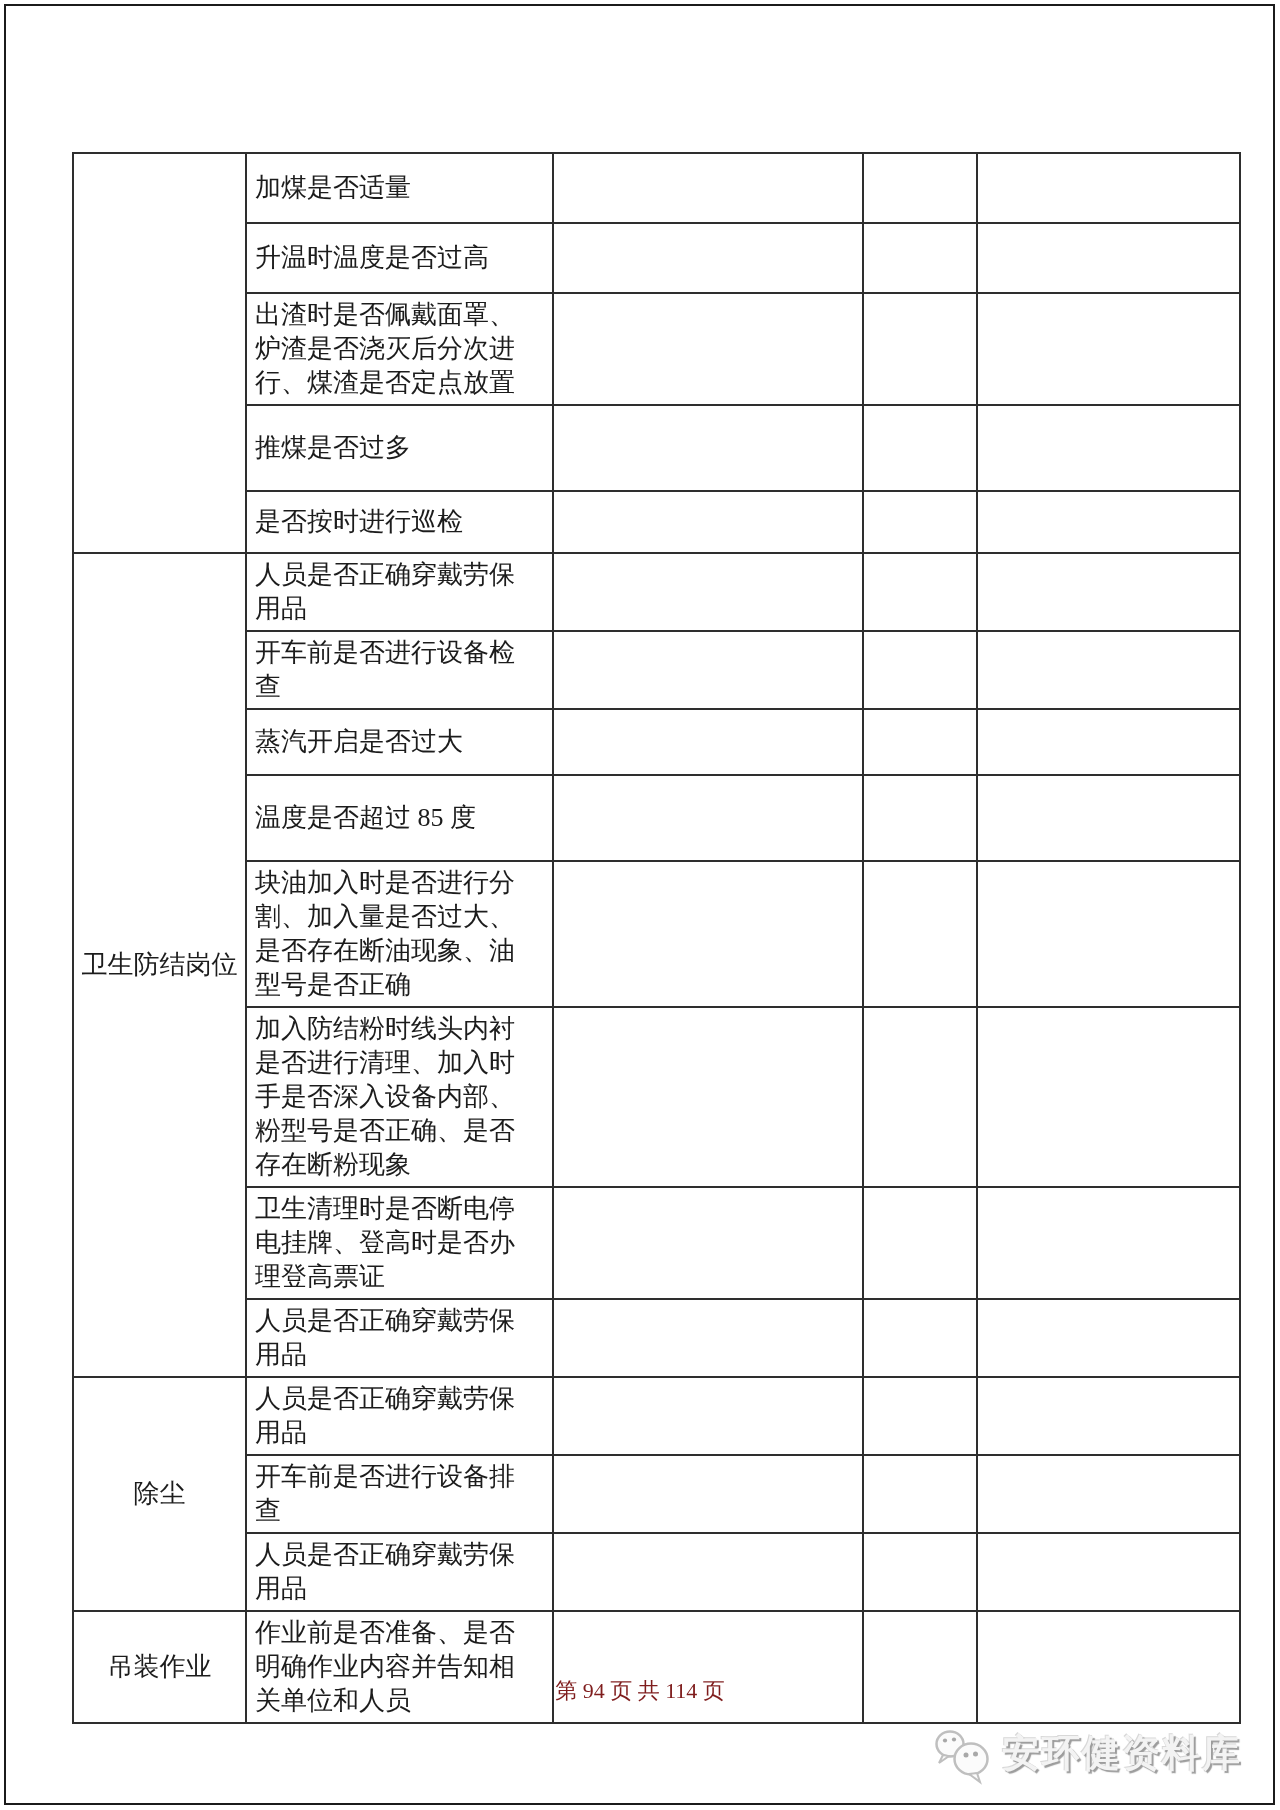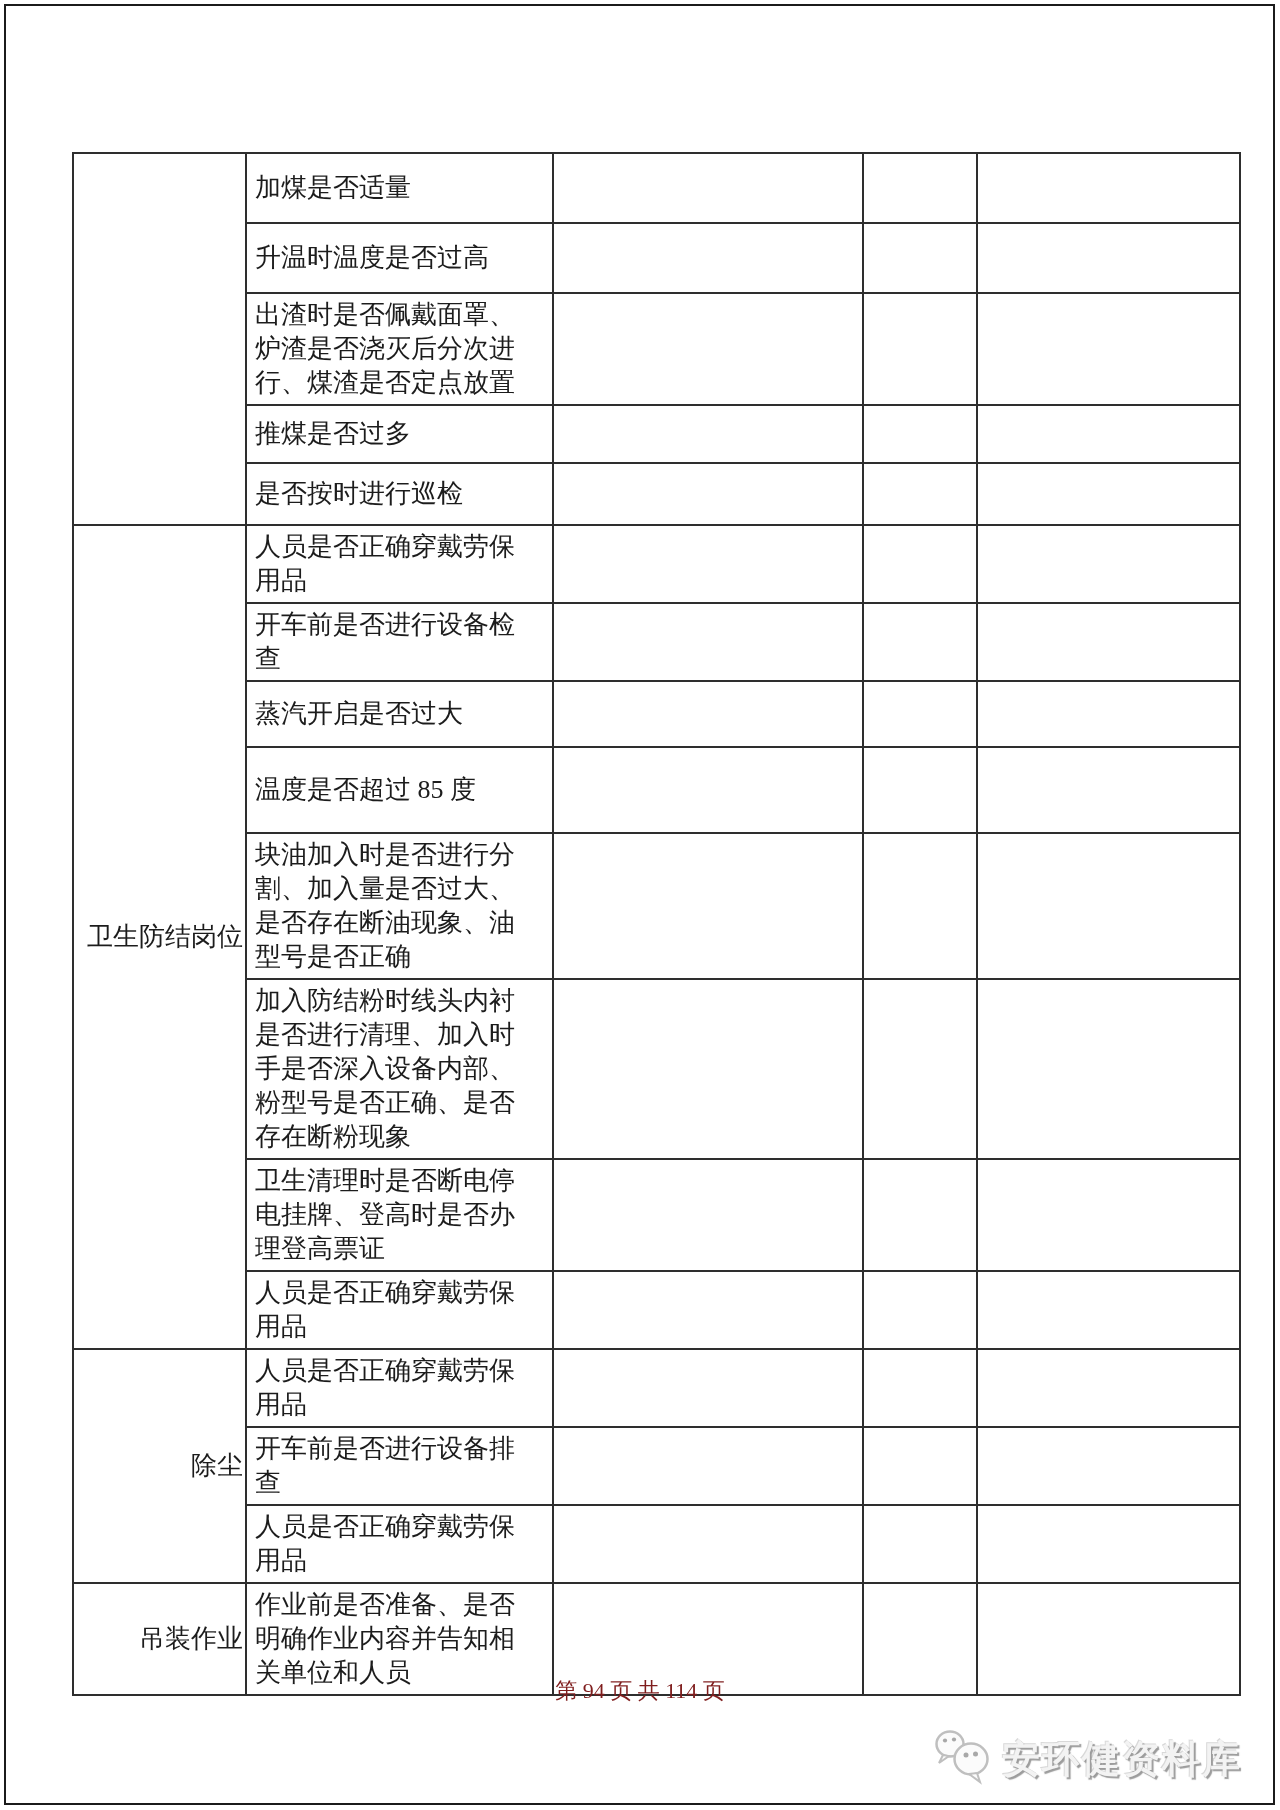--- a/index.html
+++ b/index.html
@@ -14,30 +14,30 @@
   }
   table.checklist {
     position:absolute; left:72px; top:152px;
     width:1167px; border-collapse:collapse; table-layout:fixed;
   }
   table.checklist td {
     border:2px solid #2e2e2e;
     font-size:26px; line-height:34px; color:#1c1c1c;
     overflow:hidden; word-break:break-all;
   }
-  td.group-cell { text-align:right; vertical-align:middle; padding:0 2px; }
+  td.group-cell { text-align:center; vertical-align:middle; padding:0 2px; }
   td.item-cell  { vertical-align:middle; padding:4px 15px 4px 8px; text-align:left; }
   td.empty-cell { background:#ffffff; }
   .footer {
     position:absolute; left:0; top:1676px; width:100%;
     text-align:center; font-size:22px; color:#7f1d1d;
   }
   .watermark {
     position:absolute; top:1728px; right:38px;
-    display:flex; align-items:center; gap:10px;
+    display:flex; align-items:flex-start; gap:10px;
   }
   .watermark-text {
     font-family:"Liberation Sans","DejaVu Sans",sans-serif;
     font-weight:bold; font-size:38px; letter-spacing:2px;
     color:#f3f3f3;
     text-shadow:2px 2px 1px #9c9c9c, -1px -1px 0 #d8d8d8;
     white-space:nowrap;
   }
 </style>
 </head>
@@ -67,21 +67,21 @@
       <td class="empty-cell"></td>
       <td class="empty-cell"></td>
       <td class="empty-cell"></td>
     </tr>
     <tr style="height:110px">
       <td class="item-cell">出渣时是否佩戴面罩、炉渣是否浇灭后分次进行、煤渣是否定点放置</td>
       <td class="empty-cell"></td>
       <td class="empty-cell"></td>
       <td class="empty-cell"></td>
     </tr>
-    <tr style="height:58px">
+    <tr style="height:86px">
       <td class="item-cell">推煤是否过多</td>
       <td class="empty-cell"></td>
       <td class="empty-cell"></td>
       <td class="empty-cell"></td>
     </tr>
     <tr style="height:62px">
       <td class="item-cell">是否按时进行巡检</td>
       <td class="empty-cell"></td>
       <td class="empty-cell"></td>
       <td class="empty-cell"></td>

